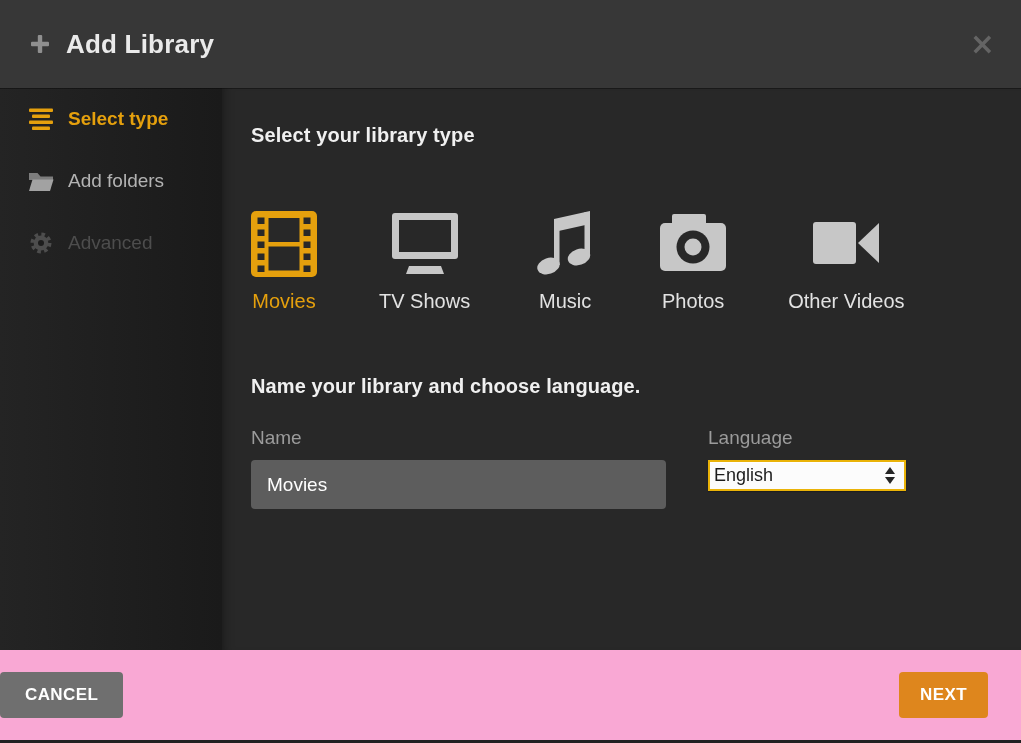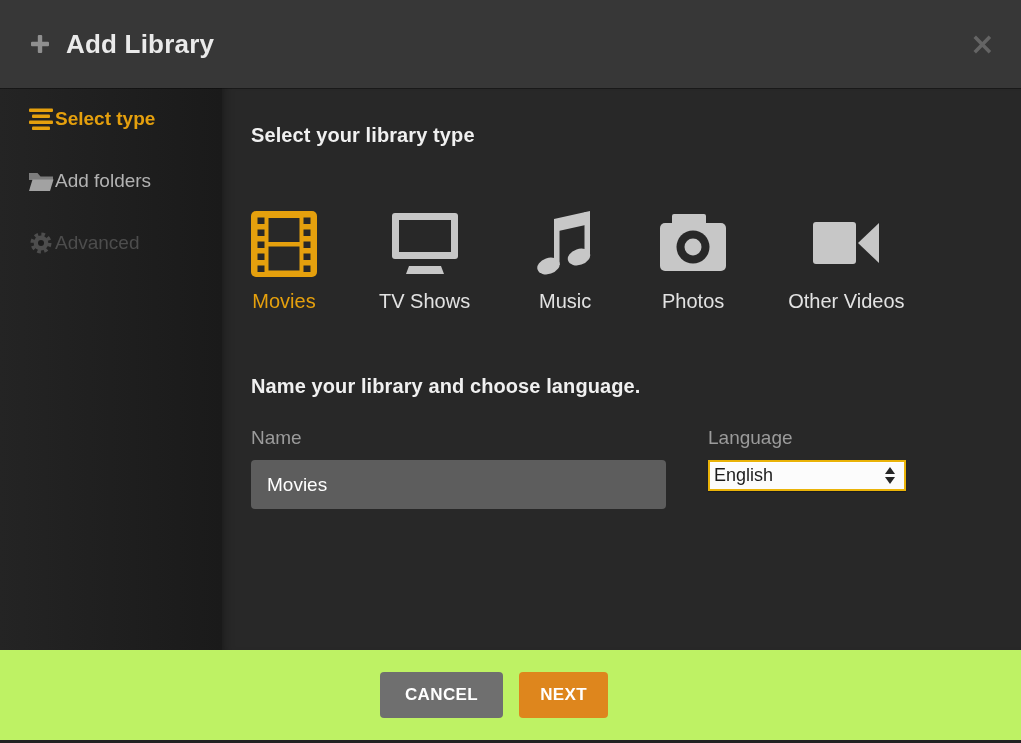--- a/index.html
+++ b/index.html
@@ -36,21 +36,21 @@
     font-size:30px;font-weight:700;color:#646464;line-height:1;cursor:pointer;
     font-family:"DejaVu Sans",sans-serif;
   }
 
   
   .sidebar{
     position:absolute;top:88px;left:0;width:222px;bottom:93px;
     background:linear-gradient(to right,#242424,#1a1a1a);
   }
   .side-item{
-    height:62px;display:flex;align-items:center;
+    height:62px;display:flex;align-items:center;gap:13px;
     padding-left:27px;font-size:19px;cursor:pointer;
   }
   .side-icon{width:28px;display:flex;justify-content:center;align-items:center;}
   .side-item.active{color:var(--accent);font-weight:600;}
   .side-item.active .side-icon{color:var(--accent);}
   .side-item.default{color:#b3b3b3;}
   .side-item.default .side-icon{color:#999;}
   .side-item.disabled{color:#4d4d4d;cursor:default;}
   .side-item.disabled .side-icon{color:#4d4d4d;}
 
@@ -93,22 +93,22 @@
     font-size:18px;color:#1c1c1c;cursor:pointer;
     box-shadow:inset 0 1px 0 #fff,0 1px 1px rgba(0,0,0,.25);
   }
   .stepper{margin-left:auto;display:flex;flex-direction:column;gap:3px;padding-right:3px;}
   .tri-up{width:0;height:0;border-left:5px solid transparent;border-right:5px solid transparent;border-bottom:7px solid #262626;}
   .tri-down{width:0;height:0;border-left:5px solid transparent;border-right:5px solid transparent;border-top:7px solid #262626;}
 
   
   .footer{
     position:absolute;left:0;right:0;bottom:0;height:93px;
-    background:#bef264;
-    display:flex;align-items:center;justify-content:center;
+    background:#f9a8d4;
+    display:flex;align-items:center;justify-content:space-between;
     gap:16px;padding-right:33px;padding-bottom:3px;
   }
   .btn{
     height:46px;border:none;border-radius:4px;color:#fff;
     font-family:"Liberation Sans",sans-serif;
     font-size:17px;font-weight:700;letter-spacing:.4px;cursor:pointer;
   }
   .btn-cancel{background:var(--cancel-button);padding:0 25px;}
   .btn-next{background:var(--next-button);padding:4px 21px;}
 </style>

